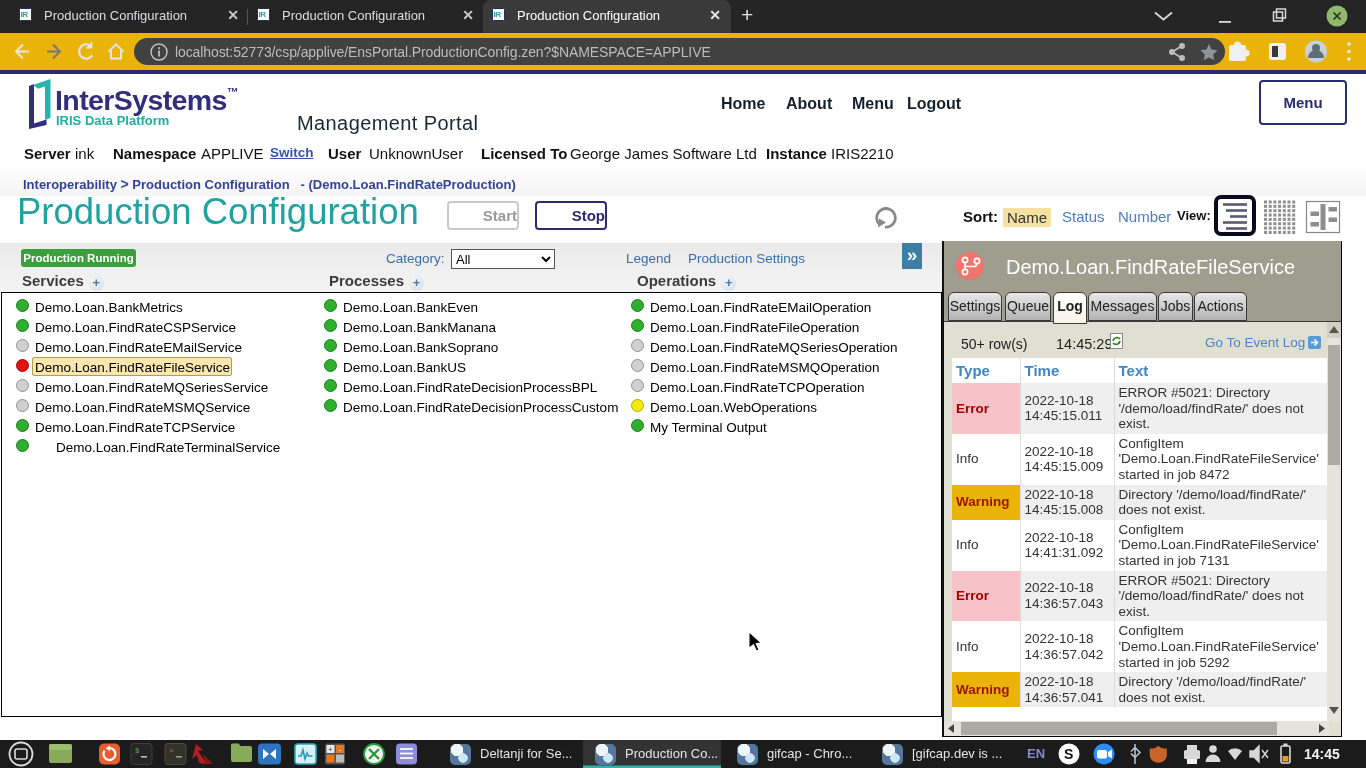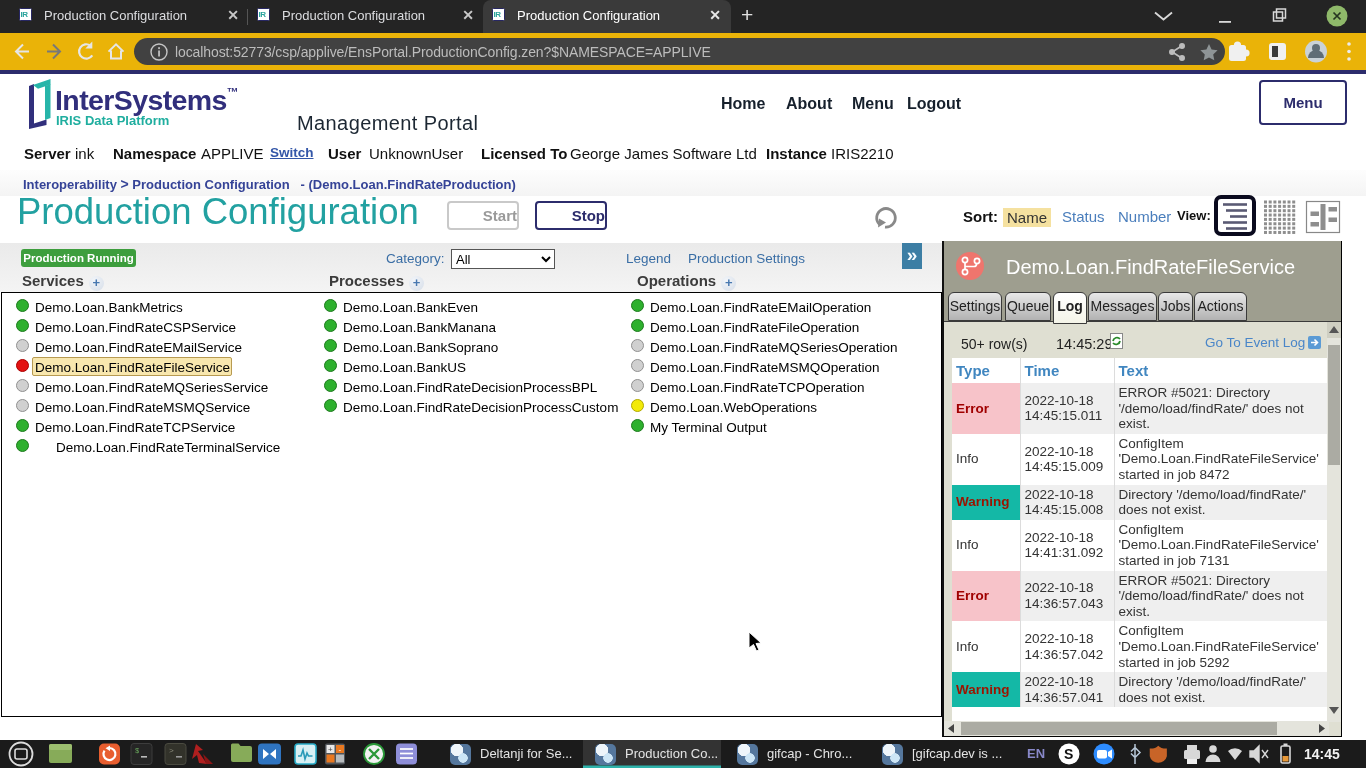--- a/index.html
+++ b/index.html
@@ -63,21 +63,21 @@
 .ptab { position:absolute; top:51px; height:29px; background:linear-gradient(#e8e8e8,#b2b2b2); border:1px solid #3a3a3a; border-radius:6px 6px 0 0; font-size:14px; color:#222; text-align:center; line-height:27px; white-space:nowrap; overflow:hidden; }
 #ptablog { background:linear-gradient(#fff,#f4f4e8); font-weight:bold; height:32px; z-index:3; }
 #pinfo { position:absolute; left:0; top:81px; width:397px; height:36px; }
 #ptablewrap { position:absolute; left:8px; top:117px; width:376px; height:364px; background:#fff; overflow:hidden; }
 table.lg { border-collapse:collapse; width:377px; font-size:13.5px; color:#333; }
 table.lg td, table.lg th { vertical-align:middle; padding:2px 4px; line-height:15.6px; border-right:1px solid #dcdcdc; }
 table.lg td:last-child, table.lg th:last-child { border-right:none; }
 table.lg th { color:#4086c0; font-size:15px; text-align:left; height:25px; }
 .rA { background:#efefef; }
 .tErr { background:#f7c3c9; color:#a00000; font-weight:bold; }
-.tWarn { background:#14b8a6; color:#9c1400; font-weight:bold; }
+.tWarn { background:#eab308; color:#9c1400; font-weight:bold; }
 
 #vsb { position:absolute; right:0px; top:81px; width:14px; height:400px; background:#e4e4dc; }
 #hsb { position:absolute; left:0px; bottom:0px; width:385px; height:15px; background:#e4e4dc; }
 
 
 #taskbar { position:absolute; left:0; top:740px; width:1366px; height:28px; background:#1b1b1b; color:#ddd; font-size:13px; }
 .tkbtn { position:absolute; top:0; height:28px; }
 .tkact { background:#333333; box-shadow:inset 0 -2.5px 0 #2fb3ab; }
 .chrico { position:absolute; left:12px; top:3.5px; width:21px; height:21px; border-radius:5px;
   background:radial-gradient(circle at 13px 14px, #cde6f6 0 4.5px, rgba(0,0,0,0) 5px), radial-gradient(circle at 7px 6px, #eef5fa 0 6px, rgba(0,0,0,0) 6.5px), #55779d; }

